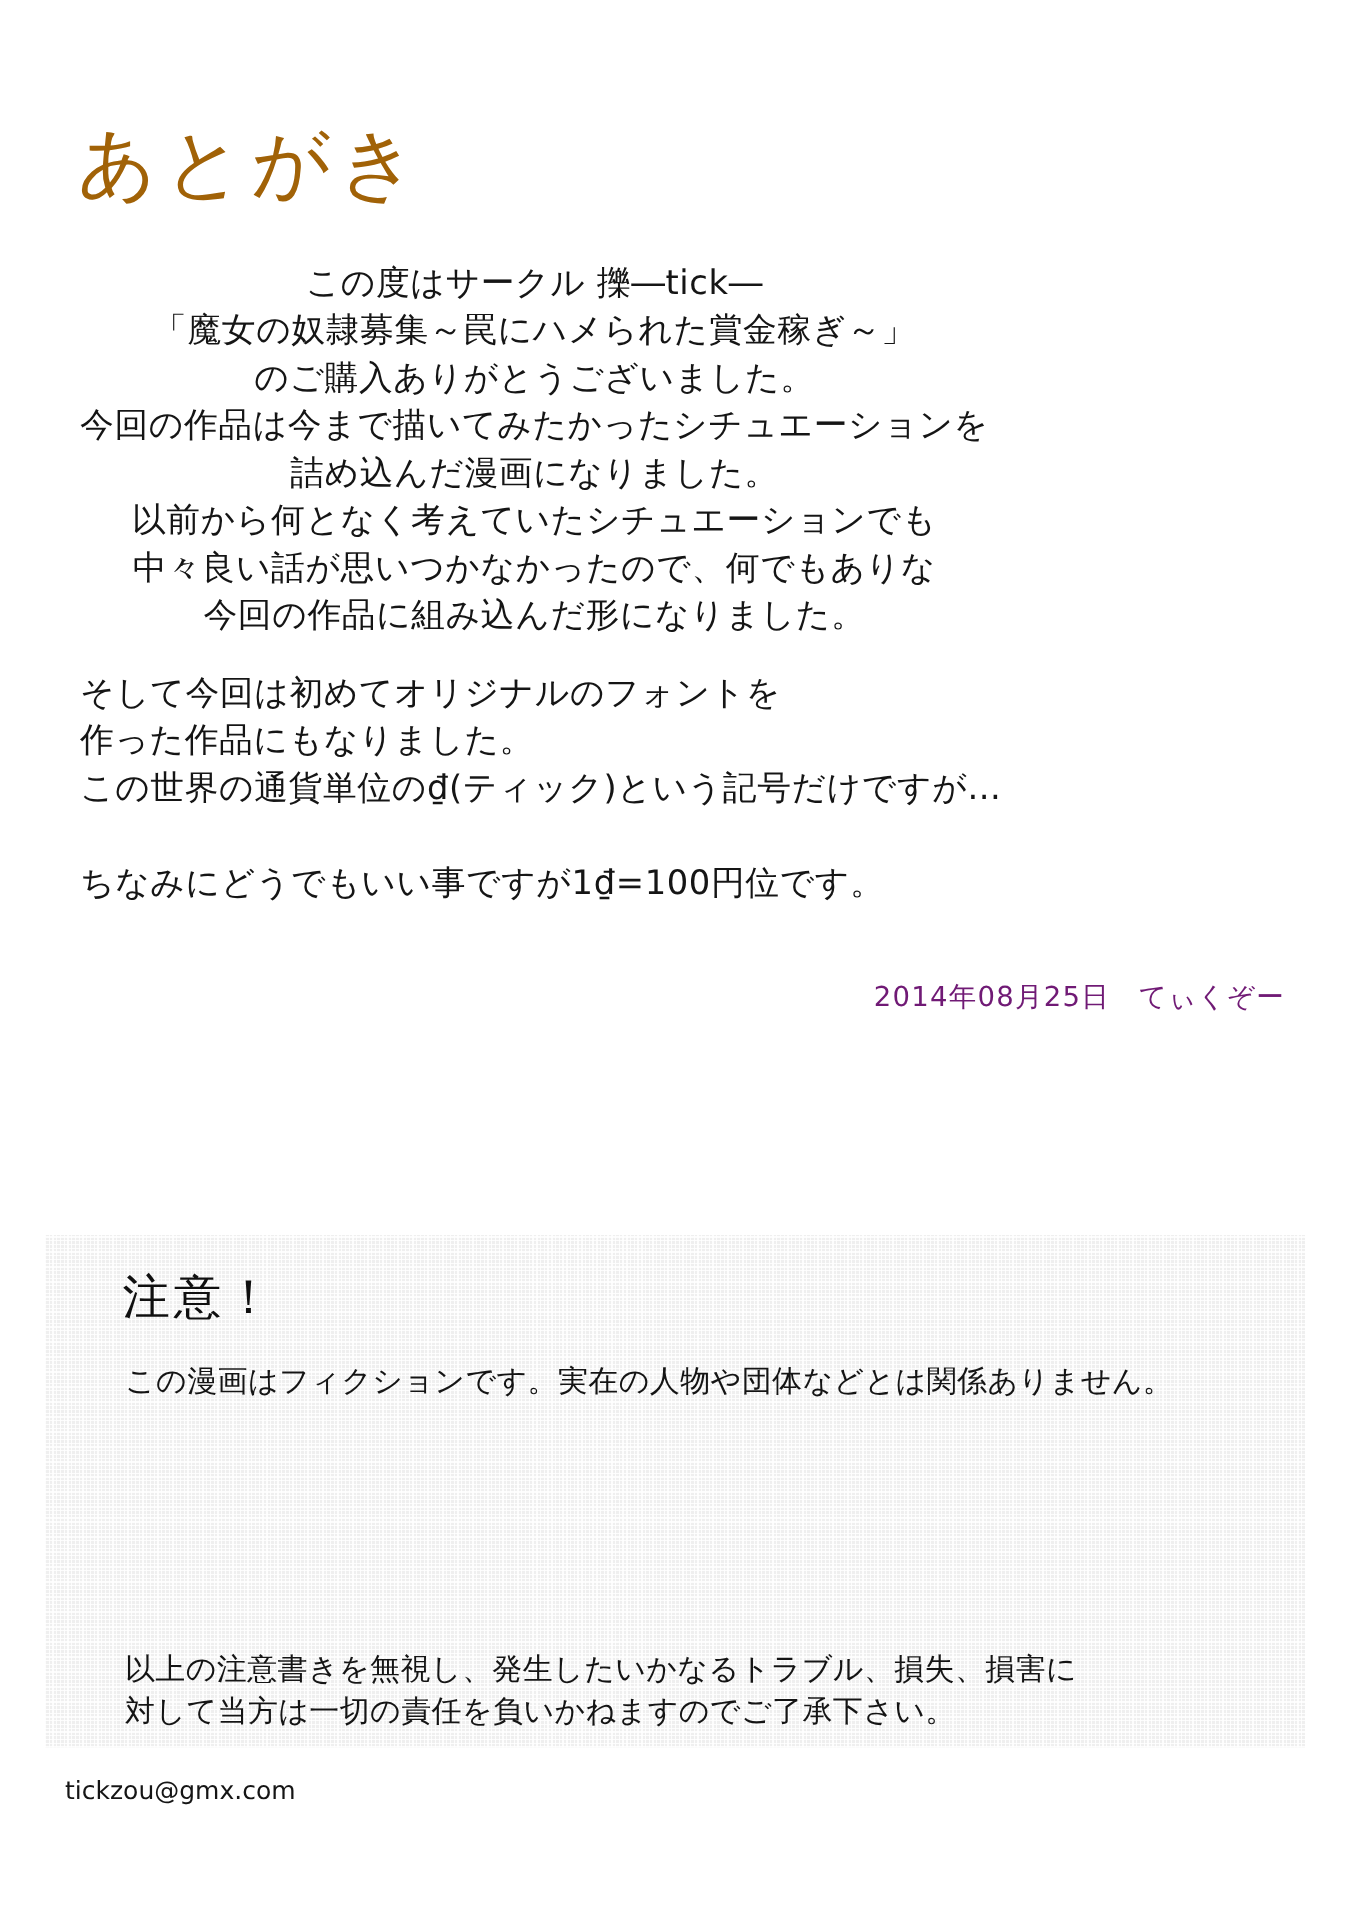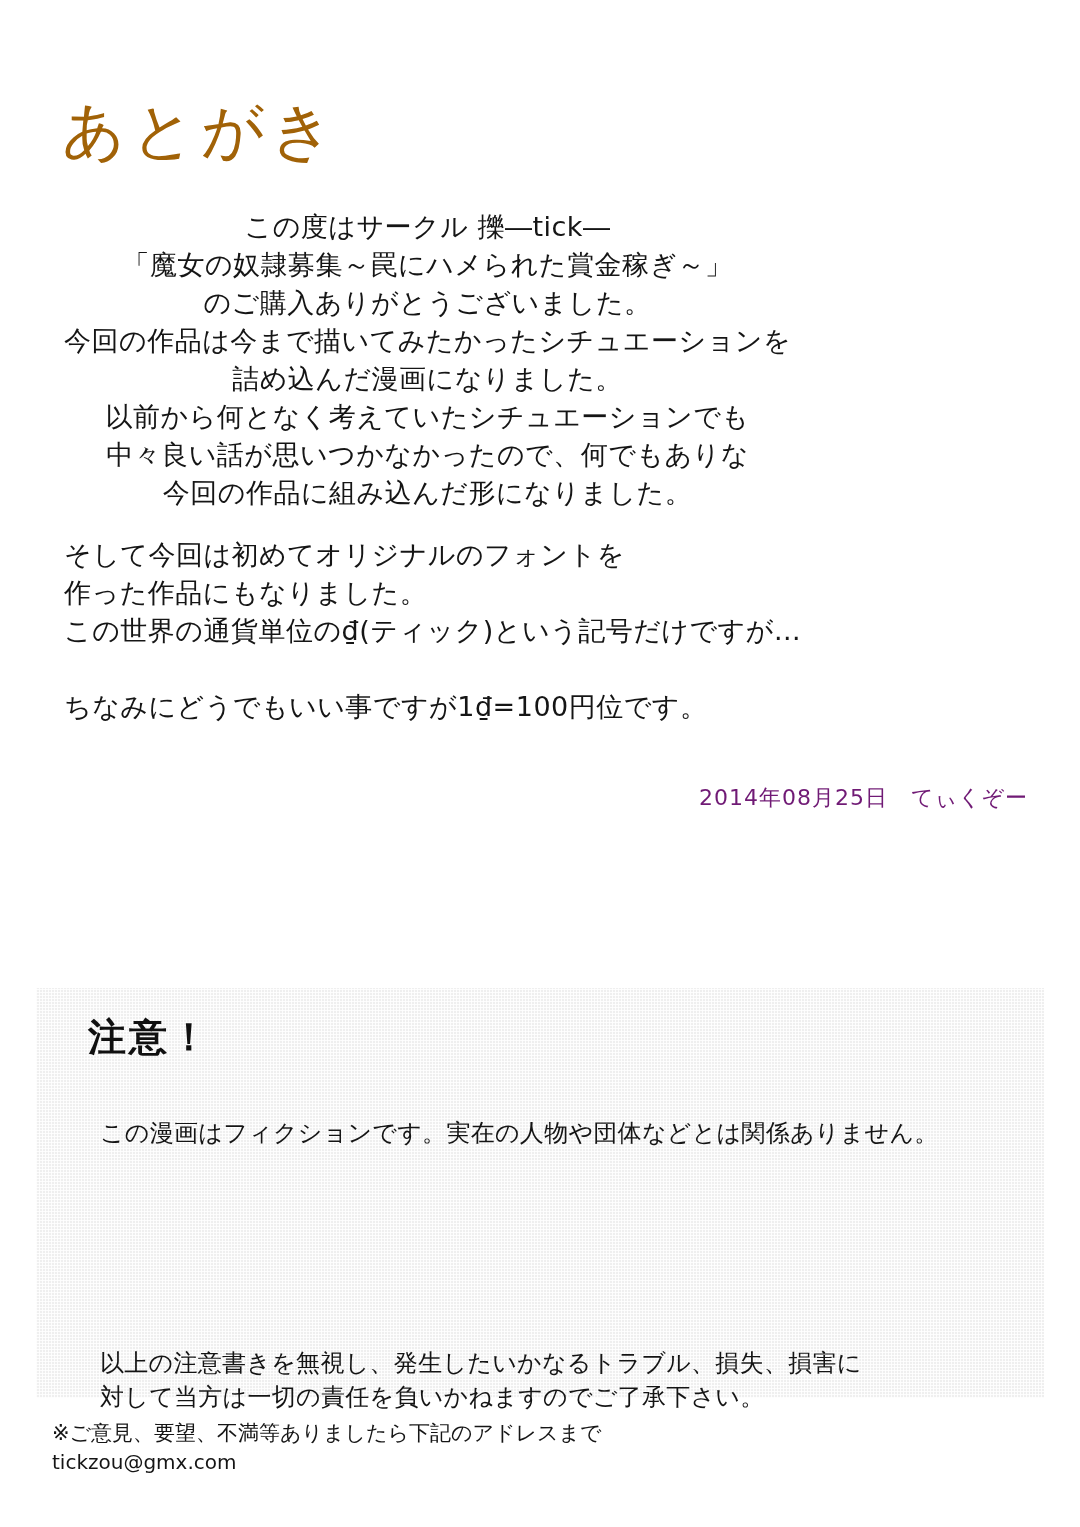--- a/index.html
+++ b/index.html
@@ -68,39 +68,38 @@
     width: 1008px;
     height: 410px;
     background-color: #efefef;
     background-image:
       repeating-linear-gradient(0deg, rgba(255,255,255,0.85) 0px, rgba(255,255,255,0.85) 1px, rgba(0,0,0,0) 1px, rgba(0,0,0,0) 3px),
       repeating-linear-gradient(90deg, rgba(255,255,255,0.85) 0px, rgba(255,255,255,0.85) 1px, rgba(0,0,0,0) 1px, rgba(0,0,0,0) 3px);
   }
 
   #notice-title {
     position: absolute;
-    left: 52px;
+    left: 62px;
     top: 24px;
     font-size: 38px;
-    font-weight: 700;
+    font-weight: 400;
     letter-spacing: 3px;
     color: #101010;
     white-space: pre;
     text-align: center;
   }
 
   .notice-block {
     position: absolute;
     left: 64px;
     font-size: 24px;
     line-height: 34px;
     color: #141414;
     white-space: pre-line;
     letter-spacing: 0.3px;
-    margin-top: 28px;
   }
 
   #notice-p1 { top: 100px; }
   #notice-p2 { top: 148px; }
   #notice-p3 { top: 255px; }
   #notice-p4 { top: 330px; }
 
   
   #footer {
     position: absolute;
@@ -151,15 +150,14 @@
 
   <div class="notice-block" id="notice-p1">この漫画はフィクションです。実在の人物や団体などとは関係ありません。</div>
 
 
 
   <div class="notice-block" id="notice-p4">以上の注意書きを無視し、発生したいかなるトラブル、損失、損害に
 対して当方は一切の責任を負いかねますのでご了承下さい。</div>
 </div>
 
 <div id="footer">
-  <div id="footer-note">※ご意見、要望、不満等ありましたら下記のアドレスまで</div>
   <div id="footer-mail">tickzou@gmx.com</div>
 </div>
 
 </body></html>

